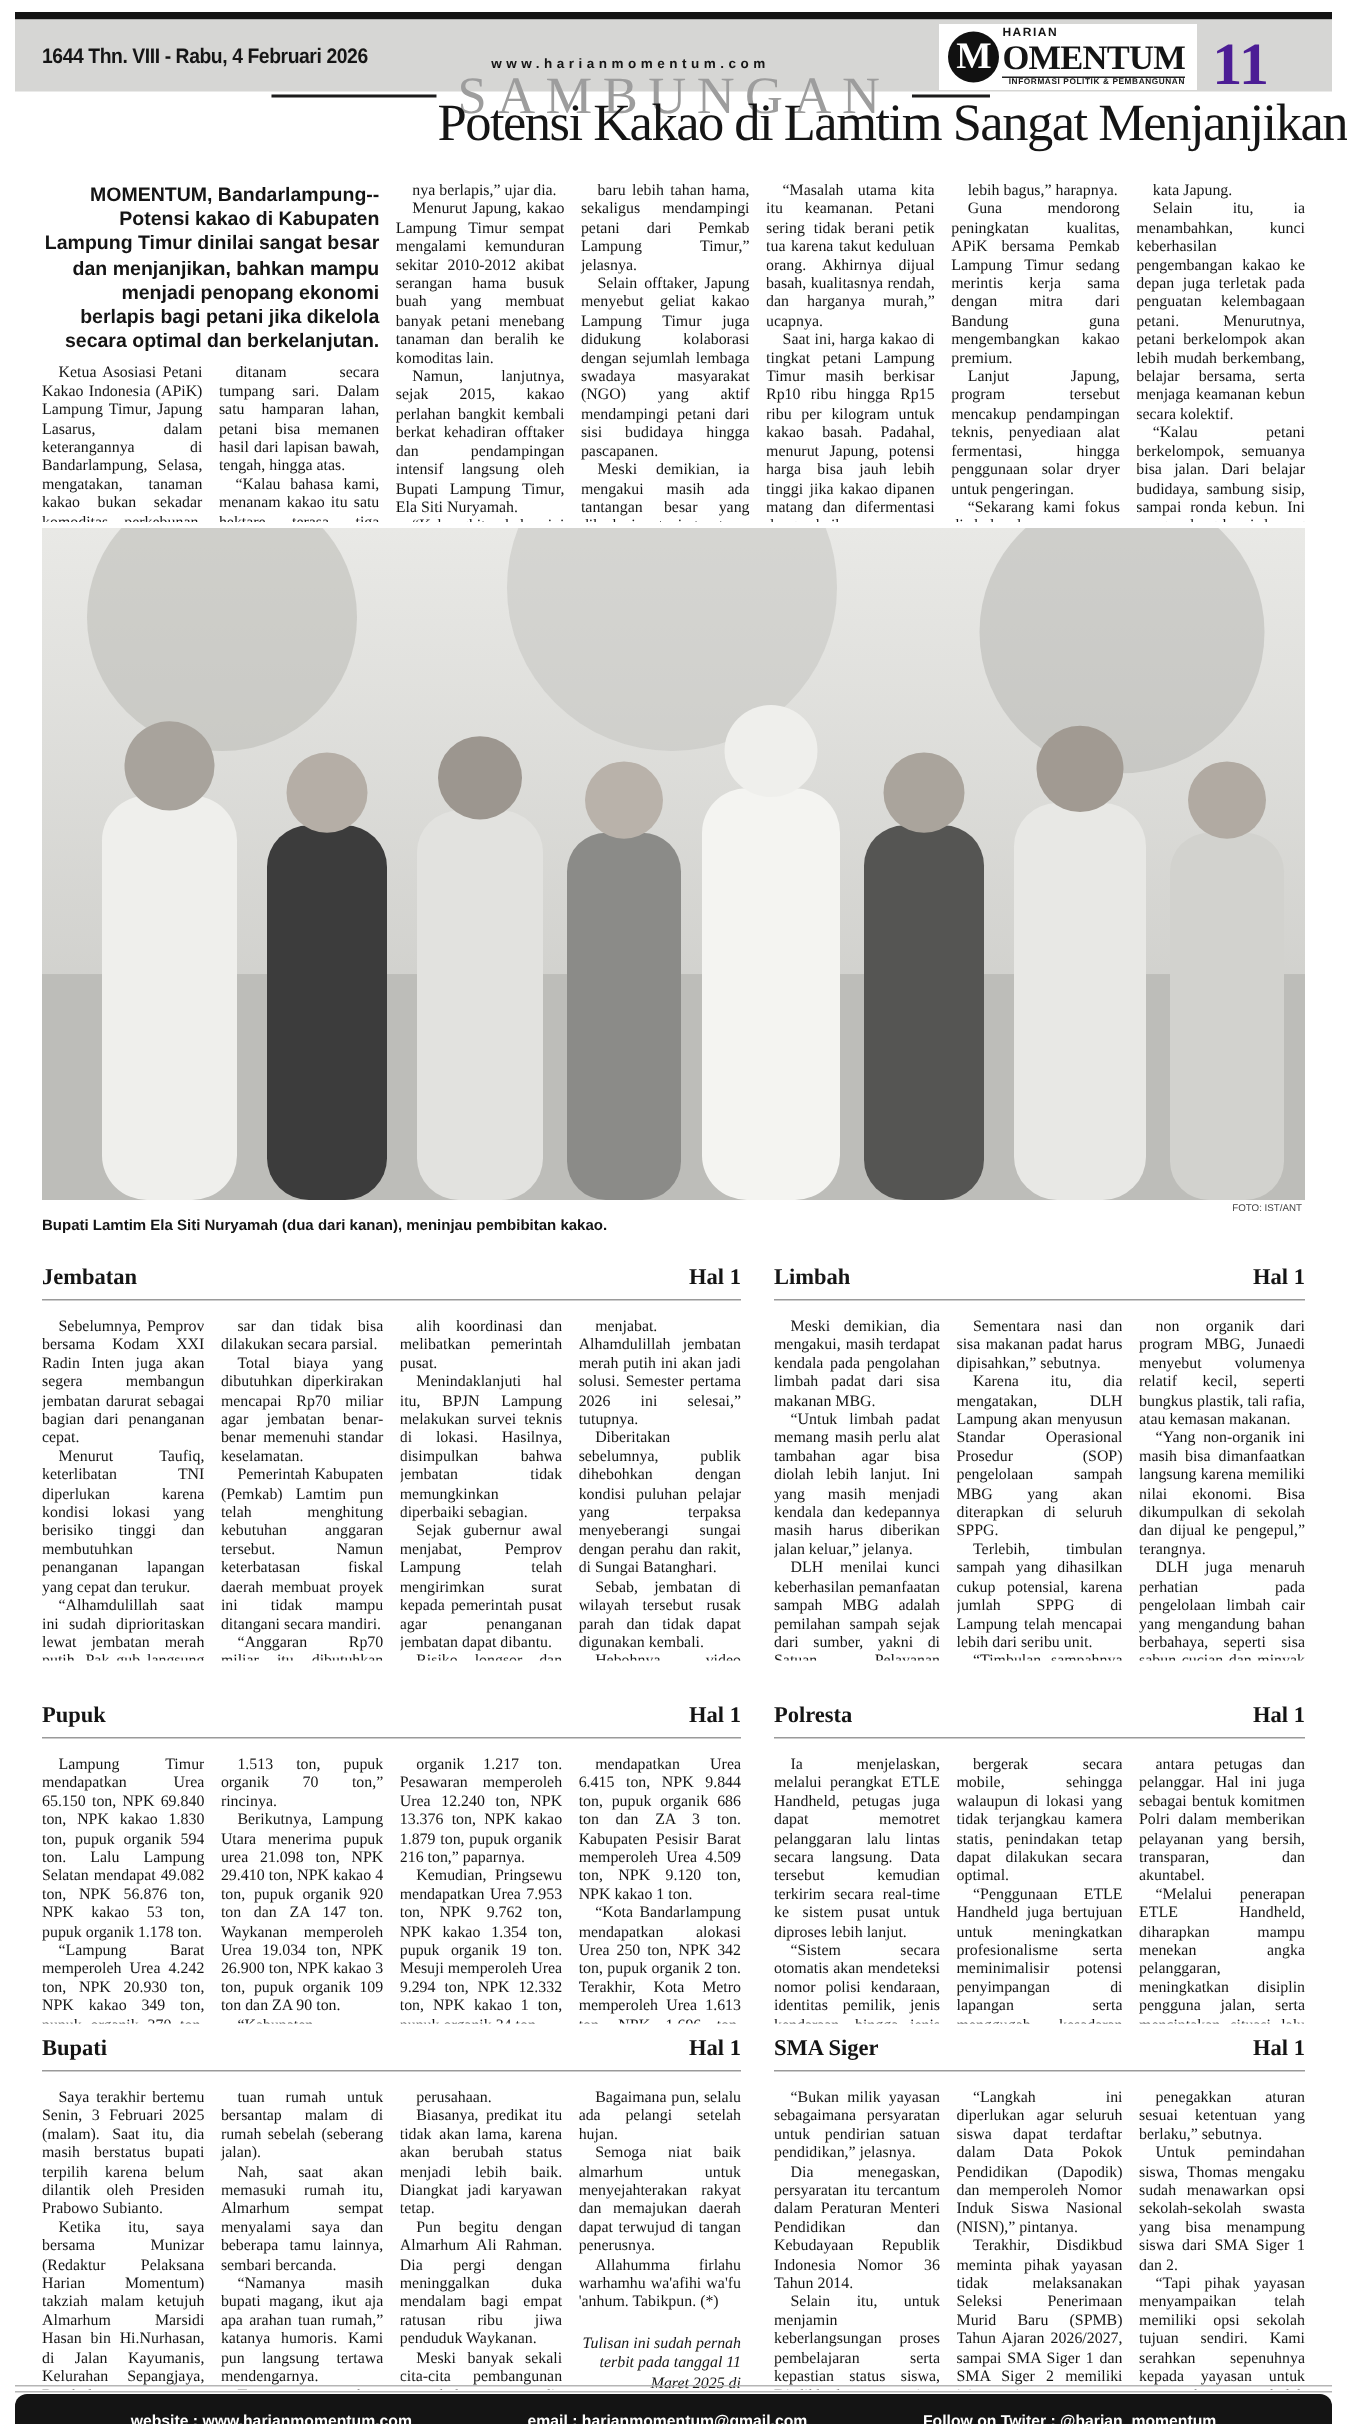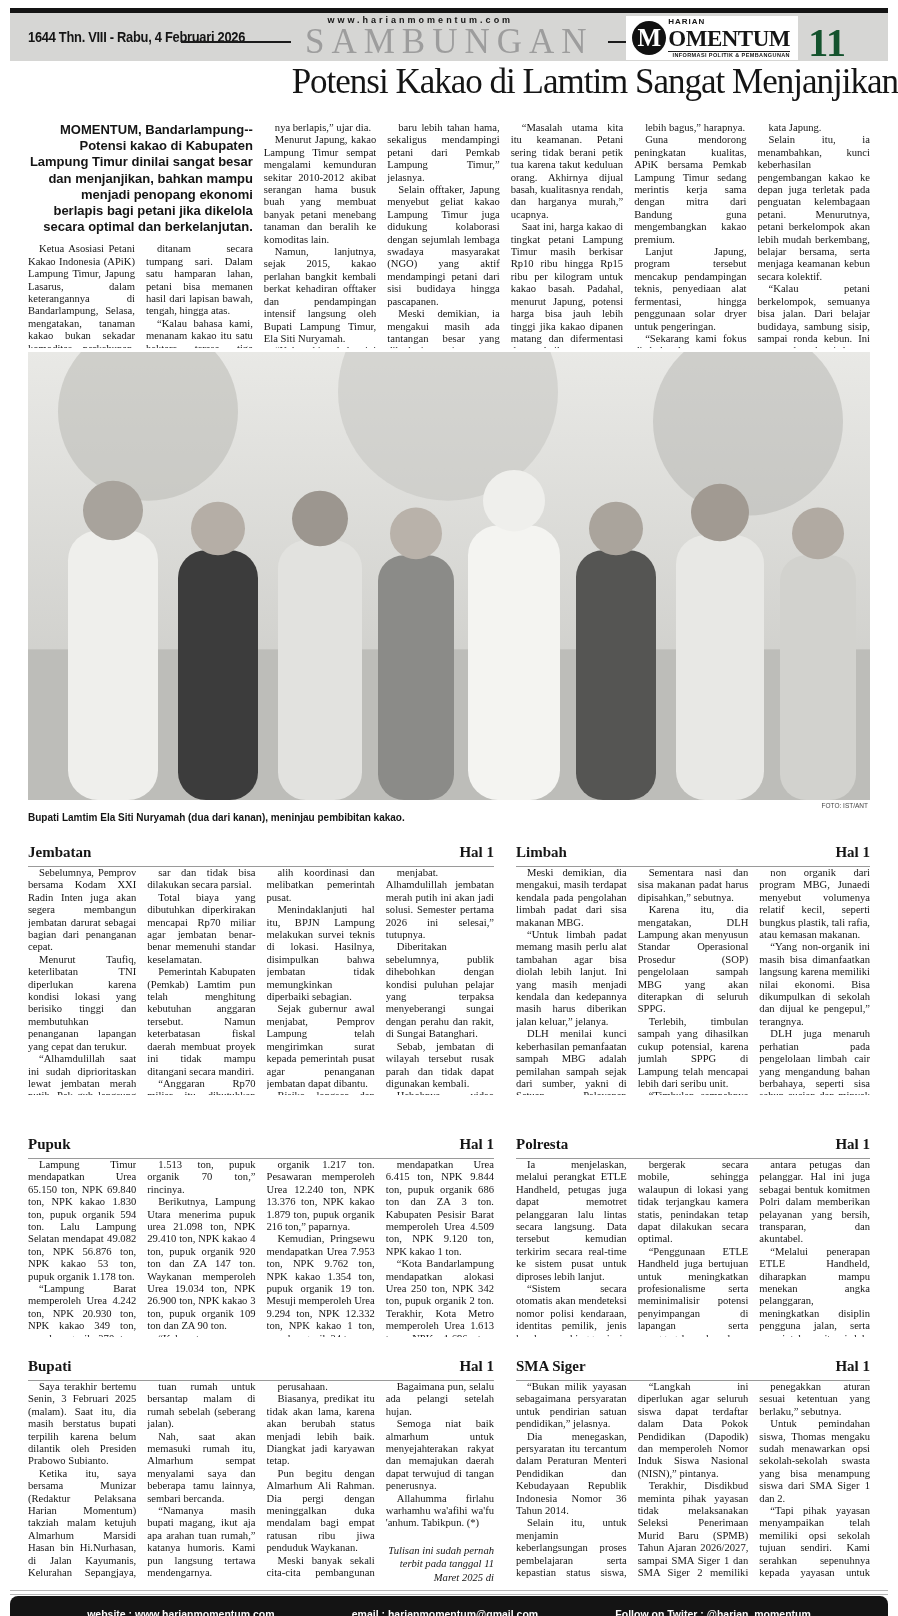--- a/index.html
+++ b/index.html
@@ -6,35 +6,35 @@
   .page{position:relative;width:898px;height:1616px;background:#ffffff;margin:0 auto;
         font-family:"Liberation Serif",serif;color:#151515;overflow:hidden;}
 
   
   .topbar{position:absolute;left:10px;right:10px;top:8px;height:5px;background:#141414;}
   .masthead{position:absolute;left:10px;right:10px;top:13px;height:48px;background:#d6d6d4;
             display:flex;align-items:center;}
   .edition{font-family:"Liberation Sans",sans-serif;font-weight:bold;font-size:14px;
            letter-spacing:-0.3px;margin-left:18px;white-space:nowrap;transform:scaleX(.92);transform-origin:left;}
   .mast-center{position:absolute;left:50%;top:2px;transform:translateX(-56%);text-align:center;}
-  .site-url{font-family:"Liberation Sans",sans-serif;font-weight:bold;font-size:9px;letter-spacing:3px;}
+  .site-url{font-family:"Liberation Sans",sans-serif;font-weight:bold;font-size:9px;letter-spacing:3px;margin-top:22px;}
   .samb-row{display:flex;align-items:center;gap:14px;}
   .dash{height:2px;width:110px;background:#1b1b1b;}
   .dash.short{width:52px;}
   .section-title{font-size:35px;letter-spacing:7px;color:#9d9d9d;font-weight:normal;line-height:34px;}
   .logo-box{position:absolute;right:90px;top:3px;background:#ffffff;padding:3px 8px 3px 6px;
             display:flex;align-items:center;gap:2px;height:38px;}
   .logo-m{width:34px;height:34px;border-radius:50%;background:#111;color:#fff;
           font-size:25px;font-weight:bold;display:flex;align-items:center;justify-content:center;flex:0 0 auto;}
   .logo-rest{line-height:1;}
   .logo-harian{font-family:"Liberation Sans",sans-serif;font-size:8px;font-weight:bold;letter-spacing:1px;margin-bottom:1px;}
   .logo-omentum{font-size:23px;font-weight:bold;letter-spacing:-0.5px;}
   .logo-tagline{font-family:"Liberation Sans",sans-serif;font-size:5.5px;font-weight:bold;
                 letter-spacing:0.4px;border-top:1px solid #222;margin-top:1px;padding-top:1px;text-align:right;}
-  .page-number{position:absolute;right:42px;top:6px;font-size:40px;font-weight:bold;color:#14532d;}
+  .page-number{position:absolute;right:42px;top:6px;font-size:40px;font-weight:bold;color:#4c1d95;}
 
   
   .headline{position:absolute;top:62px;left:0;right:0;text-align:right;
             font-size:35px;font-weight:normal;letter-spacing:-1px;white-space:nowrap;}
 
   
   .cols{display:flex;gap:11px;}
   .col{flex:1 1 0;font-size:10.6px;line-height:12.4px;text-align:justify;overflow:hidden;}
   .para{margin:0;text-indent:11px;}
 
@@ -52,21 +52,21 @@
           font-size:6.5px;color:#444;}
   .caption{position:absolute;left:28px;right:28px;top:812px;font-family:"Liberation Sans",sans-serif;
            font-weight:bold;font-size:10px;}
 
   
   .sec-row{position:absolute;left:28px;right:28px;display:flex;gap:22px;}
   .sec-half{display:flex;flex-direction:column;}
   .sec-half.w4{flex:0 0 466px;}
   .sec-half.w3{flex:1 1 0;}
   .kicker{display:flex;justify-content:space-between;align-items:flex-start;
-          font-size:15px;font-weight:bold;border-bottom:1px solid #9a9a9a;padding-bottom:5px;}
+          font-size:15px;font-weight:bold;border-bottom:1px solid #9a9a9a;padding-bottom:5px;margin-bottom:12px;}
   .sec-body{overflow:hidden;}
   .note{margin:14px 0 0 0;font-style:italic;text-align:right;line-height:13.5px;}
 
   
   .footer-rule{position:absolute;left:10px;right:10px;top:1590px;height:3px;
                border-top:1px solid #b5b5b5;border-bottom:1px solid #b5b5b5;}
   .footer-bar{position:absolute;left:10px;right:10px;top:1596px;height:36px;background:#141414;
               border-radius:8px 8px 0 0;display:flex;align-items:center;justify-content:space-evenly;
               color:#ffffff;font-family:"Liberation Sans",sans-serif;font-weight:bold;font-size:10.5px;}
 </style>

